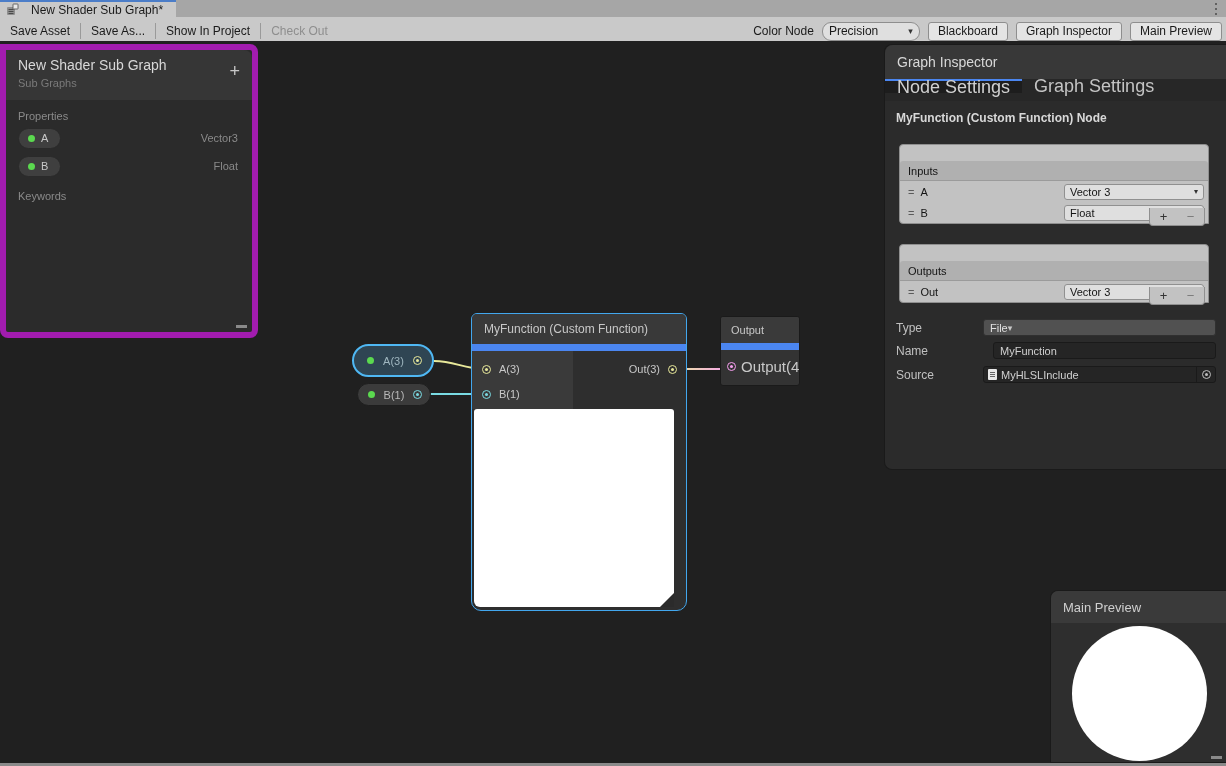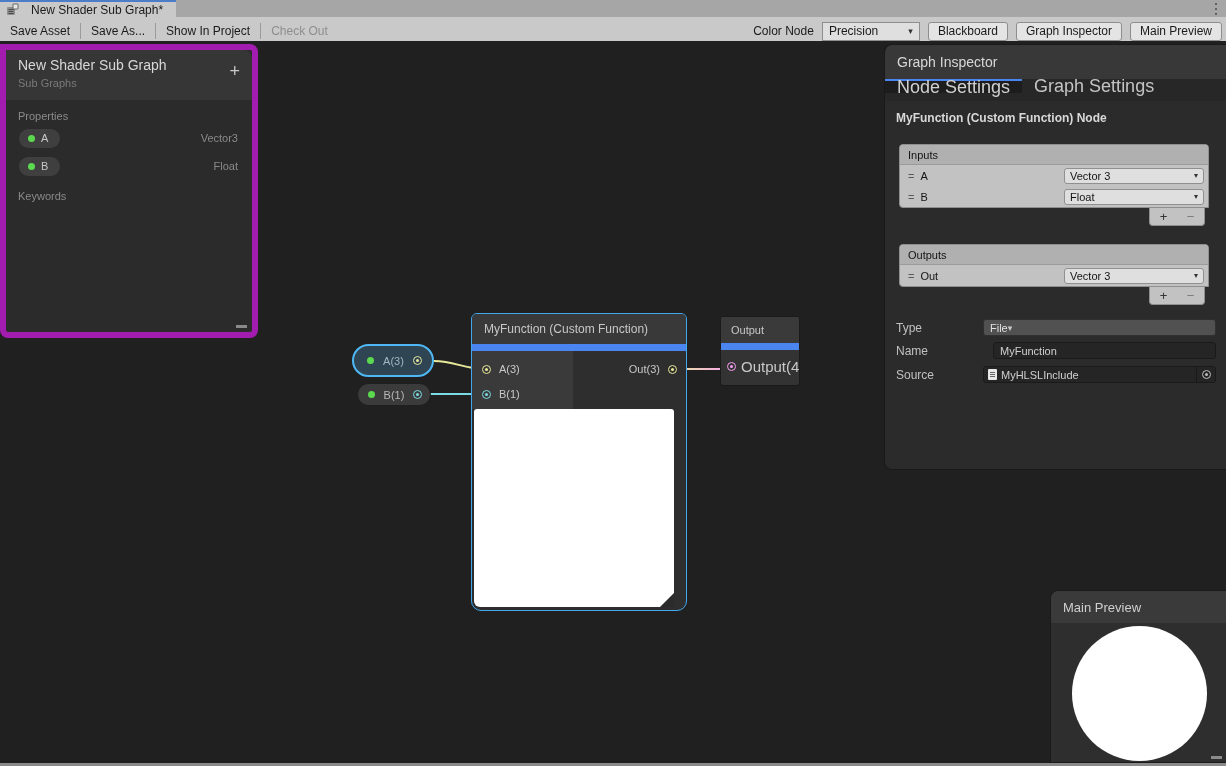--- a/index.html
+++ b/index.html
@@ -15,21 +15,21 @@
               justify-content:space-between; align-items:center; }
   .win-menu i { width:2px; height:2px; border-radius:50%; background:#4A4A4A; }
 
   
   .toolbar { position:absolute; left:0; top:17px; width:1226px; height:28px; background:#C9C9C9;
              display:flex; align-items:center; font-size:12px; color:#1A1A1A; }
   .tb-btn { padding:0 10px; height:24px; display:flex; align-items:center; cursor:default; }
   .tb-sep { width:1px; height:16px; background:#9A9A9A; }
   .tb-btn.disabled { color:#8E8E8E; }
   .tb-right { margin-left:auto; display:flex; align-items:center; gap:8px; padding-right:4px; }
-  .tb-dropdown { width:98px; height:19px; background:#DFDFDF; border:1px solid #8E8E8E; border-radius:0;
+  .tb-dropdown { width:98px; height:19px; background:#DFDFDF; border:1px solid #8E8E8E; border-radius:9px;
                  display:flex; align-items:center; padding:0 6px; justify-content:space-between; }
   .tb-dropdown .arrow { font-size:9px; color:#333; }
   .tb-toggle { height:19px; background:#E4E4E4; border:1px solid #8E8E8E; border-radius:3px;
                display:flex; align-items:center; padding:0 9px; }
 
   
   .graph { position:absolute; left:0; top:41px; width:1226px; height:725px; background:#202020; }
   .wires { position:absolute; left:0; top:0; width:1226px; height:766px; pointer-events:none; }
 
   
@@ -97,21 +97,21 @@
   .insp-header { height:34px; background:#383838; border-radius:8px 0 0 0; display:flex; align-items:center;
                  padding-left:12px; font-size:14px; color:#D8D8D8; }
   .insp-tabs { height:22px; background:#272727; display:flex; }
   .insp-tab { height:14px; display:flex; align-items:center; padding:0 12px; font-size:18px; color:#C4C4C4; }
   .insp-tab.active { background:#1D1D1D; border-top:2px solid #4B86F0; min-width:100px; color:#D0D0D0; }
   .insp-heading { position:absolute; left:11px; top:66px; font-size:12px; font-weight:bold; color:#D8D8D8; }
 
   .rlist { position:absolute; left:14px; width:310px; background:#C2C2C2; border:1px solid #8F8F8F;
            border-radius:4px 4px 0 4px; font-size:11px; color:#141414; }
   .rlist-header { height:20px; background:#B0B0B0; border-bottom:1px solid #9B9B9B; border-radius:3px 3px 0 0;
-                  display:flex; align-items:center; padding-left:8px; }
+                  display:flex; align-items:center; padding-left:8px;margin-top:16px; }
   .rlist-row { height:21px; display:flex; align-items:center; padding:0 4px 0 8px; }
   .handle { color:#5A5A5A; font-size:11px; letter-spacing:-1px; margin-right:7px; }
   .rlist-row .rname { flex:1; }
   .lt-dropdown { width:140px; height:16px; background:#DFDFDF; border:1px solid #909090; border-radius:3px;
                  display:flex; align-items:center; justify-content:space-between; padding:0 5px; }
   .lt-dropdown .arrow { font-size:8px; color:#333; }
   .rlist-footer { position:absolute; width:56px; height:18px; background:#C2C2C2; border:1px solid #8F8F8F;
                   border-top:none; border-radius:0 0 4px 4px; display:flex; align-items:center; justify-content:space-around;
                   font-size:13px; color:#333; }
   .rlist-footer .minus { color:#777; }

